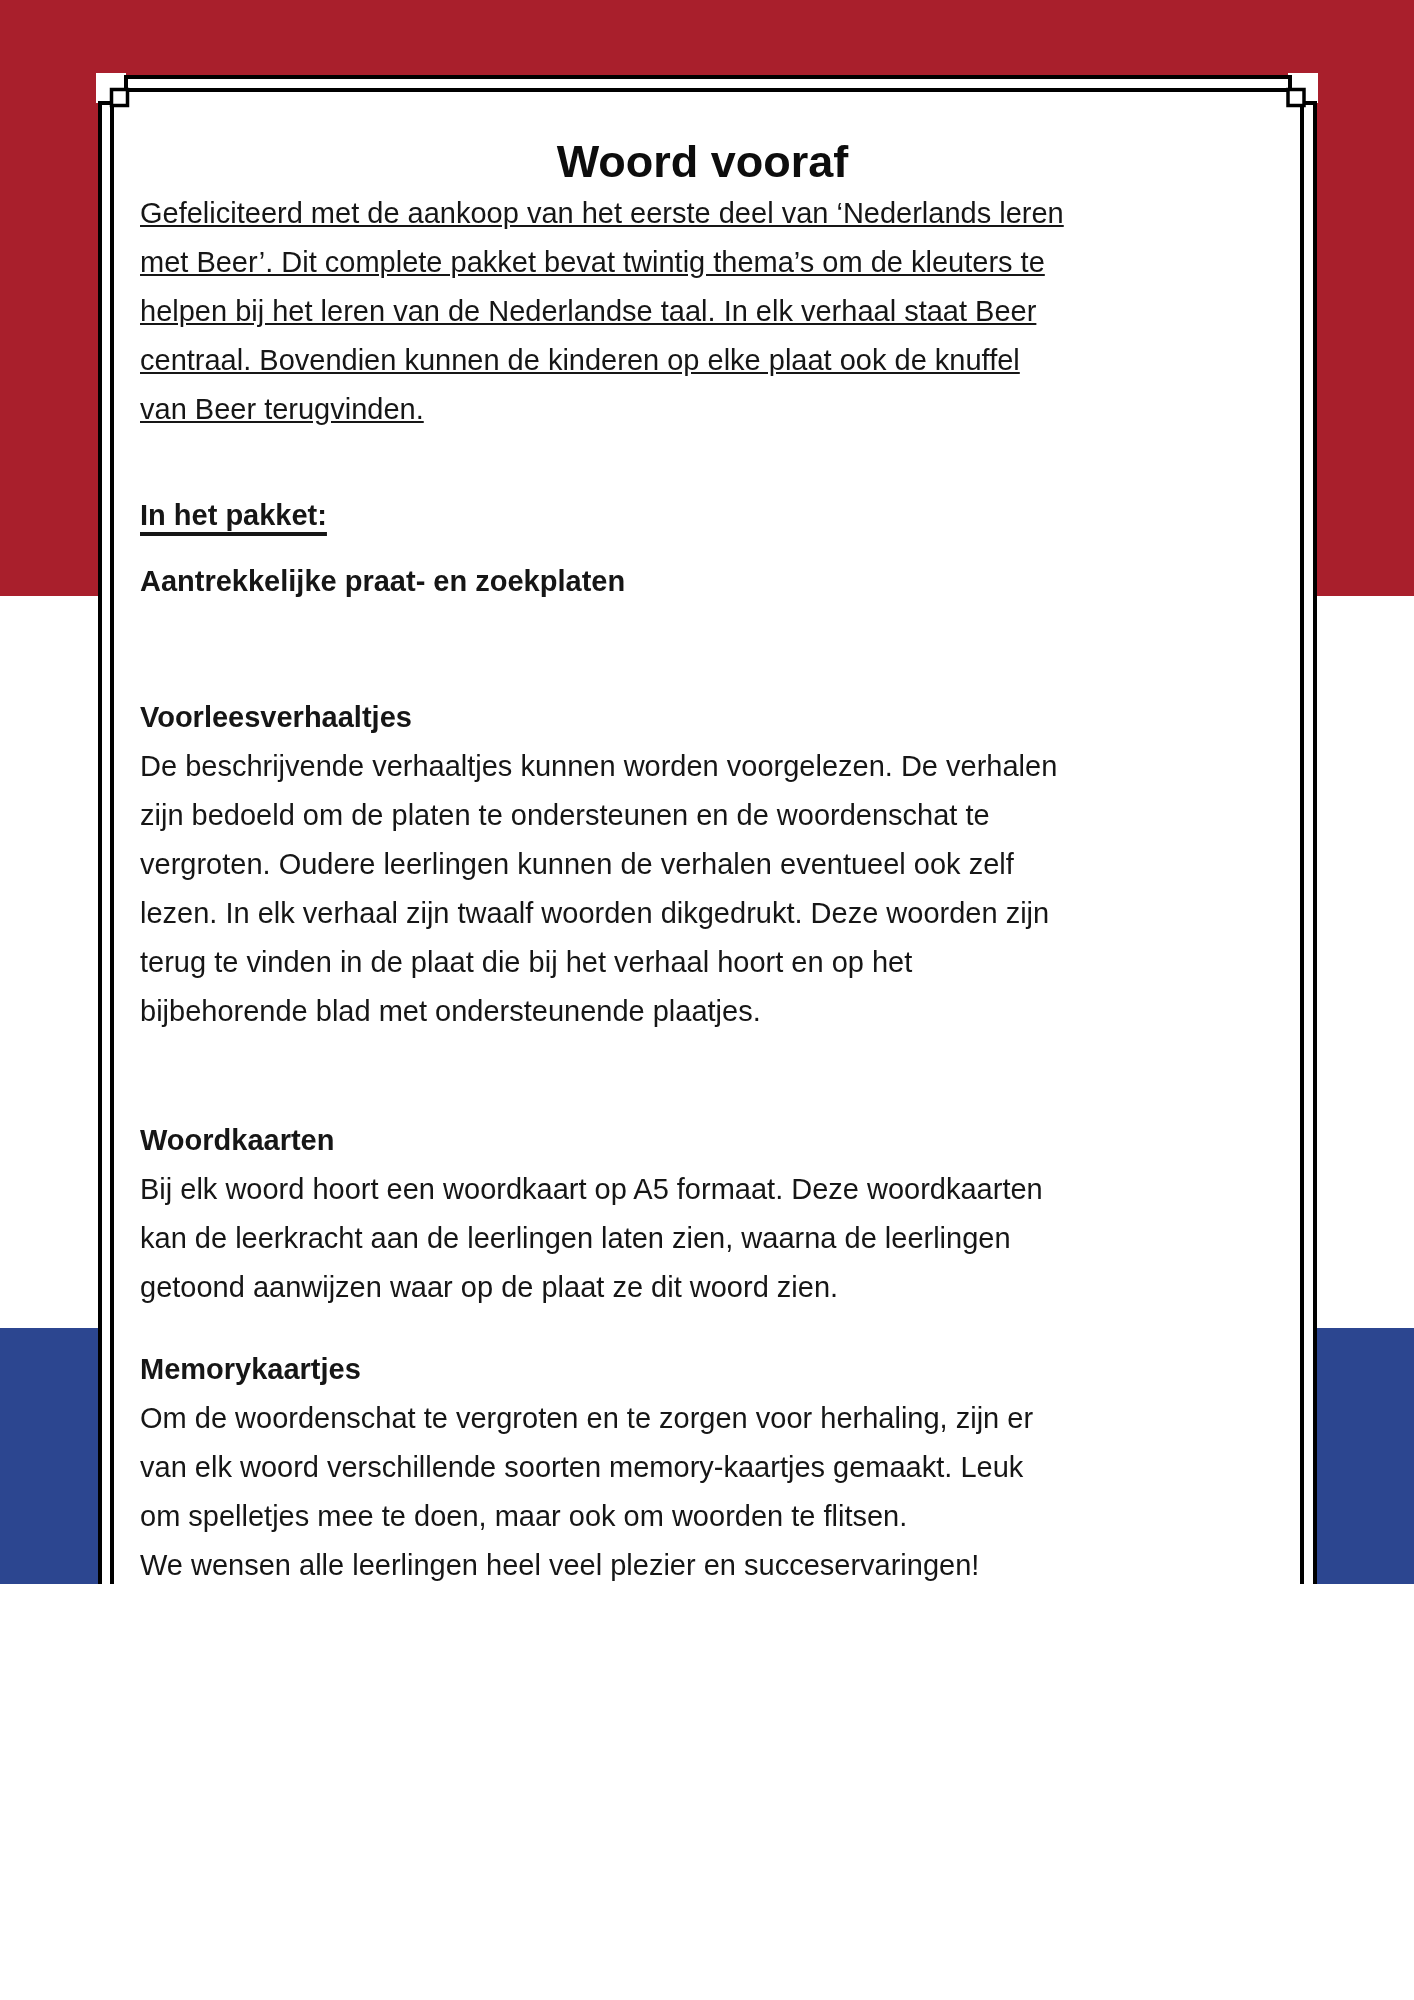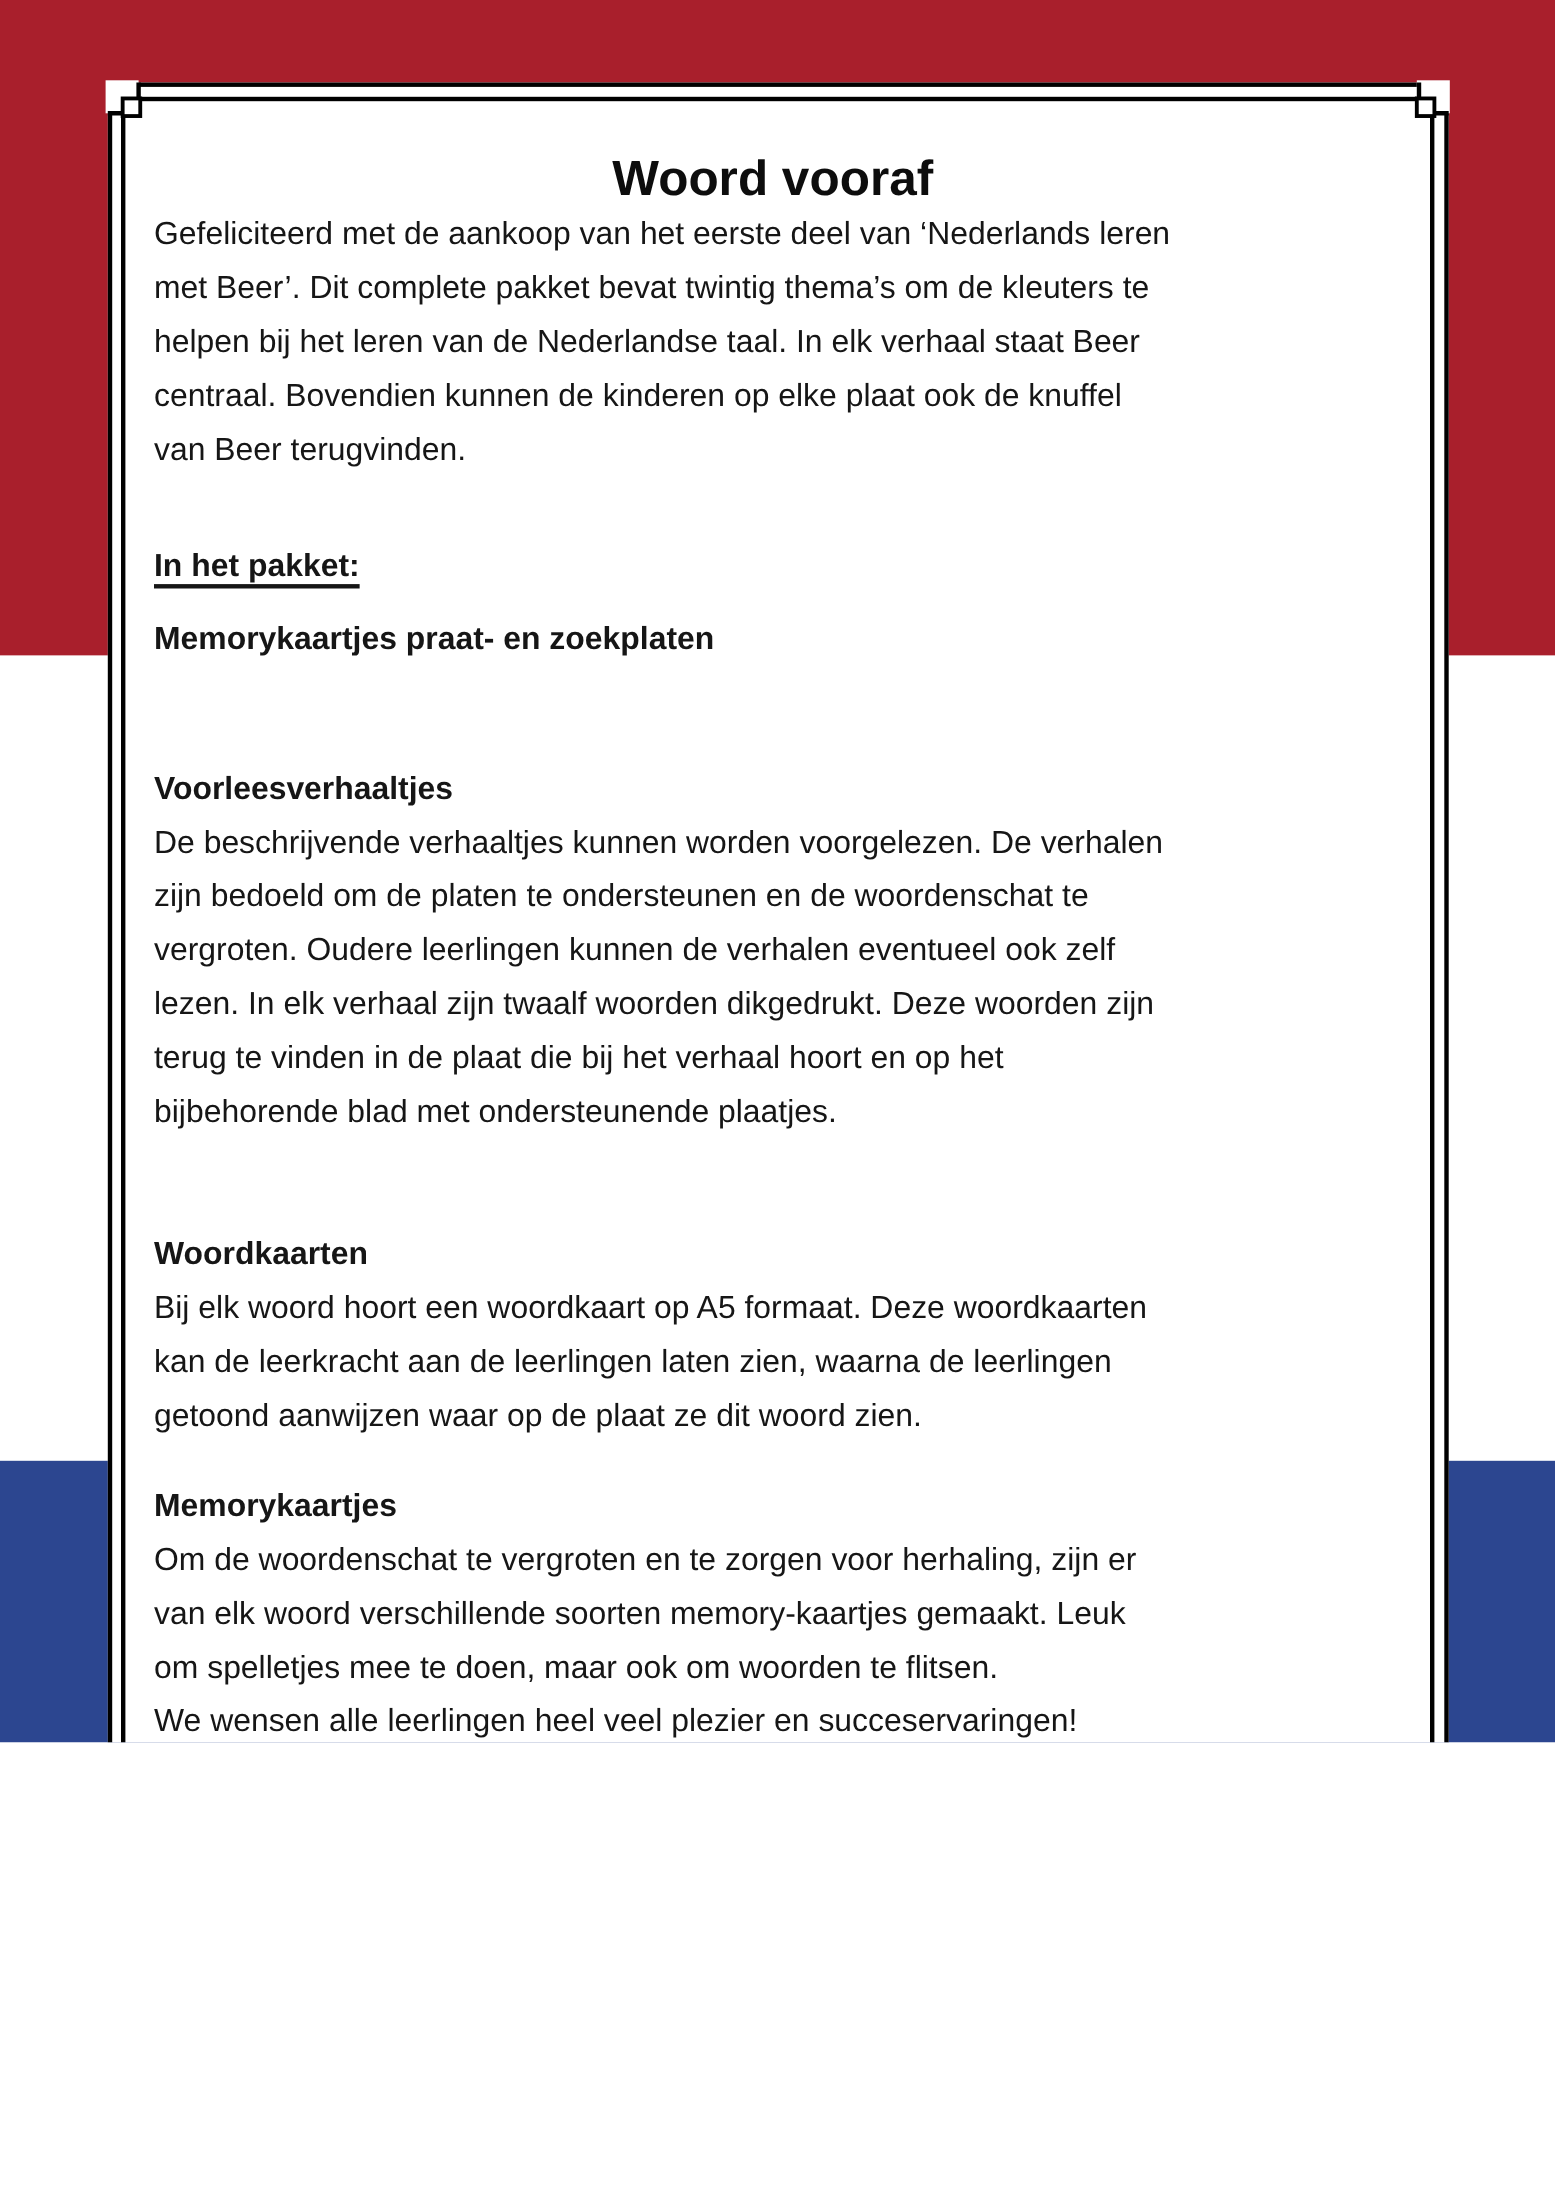--- a/index.html
+++ b/index.html
@@ -9,21 +9,21 @@
   .stripe-red{top:0;height:596px;background:#A91F2C;}
   .stripe-white{top:596px;height:732px;background:#ffffff;}
   .stripe-blue{top:1328px;height:672px;background:#2C4690;}
   .card{position:absolute;left:98px;top:75px;width:1219px;height:1852px;background:#ffffff;}
   .frame-svg{position:absolute;left:0;top:0;width:1414px;height:2000px;pointer-events:none;}
   .content{position:absolute;left:140px;top:75px;width:1125px;color:#161616;
            font-size:29px;line-height:49px;}
   .doc-title{margin:60px 0 0 0;font-size:45px;line-height:54px;font-weight:bold;
              text-align:center;color:#0d0d0d;}
   .content p{margin:0;white-space:pre-line;}
-  .intro{margin-top:56px;}
+  .intro{margin-top:56px;text-decoration:underline;}
   .pakket{margin-top:57px;font-weight:bold;text-decoration:underline;
           text-decoration-thickness:3.5px;text-underline-offset:7px;}
   .section-heading{font-weight:bold;}
   .sec-1{margin-top:17px;}
   .sec-2{margin-top:87px;}
   .sec-3{margin-top:80px;}
   .sec-4{margin-top:33px;}
   .closing{margin-top:49px;}
   .signature{margin-top:53px;font-weight:bold;}
   .illustration{position:absolute;left:1040px;top:1715px;width:340px;height:285px;}
@@ -65,21 +65,21 @@
 
     <p class="intro">Gefeliciteerd met de aankoop van het eerste deel van ‘Nederlands leren
 met Beer’. Dit complete pakket bevat twintig thema’s om de kleuters te
 helpen bij het leren van de Nederlandse taal. In elk verhaal staat Beer
 centraal. Bovendien kunnen de kinderen op elke plaat ook de knuffel
 van Beer terugvinden.</p>
 
     <div class="pakket"><span>In het pakket:</span></div>
 
     <div class="sec-1">
-      <div class="section-heading">Memorykaartjes praat- en zoekplaten</div>
+      <div class="section-heading">Aantrekkelijke praat- en zoekplaten</div>
     </div>
 
     <div class="sec-2">
       <div class="section-heading">Voorleesverhaaltjes</div>
       <p>De beschrijvende verhaaltjes kunnen worden voorgelezen. De verhalen
 zijn bedoeld om de platen te ondersteunen en de woordenschat te
 vergroten. Oudere leerlingen kunnen de verhalen eventueel ook zelf
 lezen. In elk verhaal zijn twaalf woorden dikgedrukt. Deze woorden zijn
 terug te vinden in de plaat die bij het verhaal hoort en op het
 bijbehorende blad met ondersteunende plaatjes.</p>

